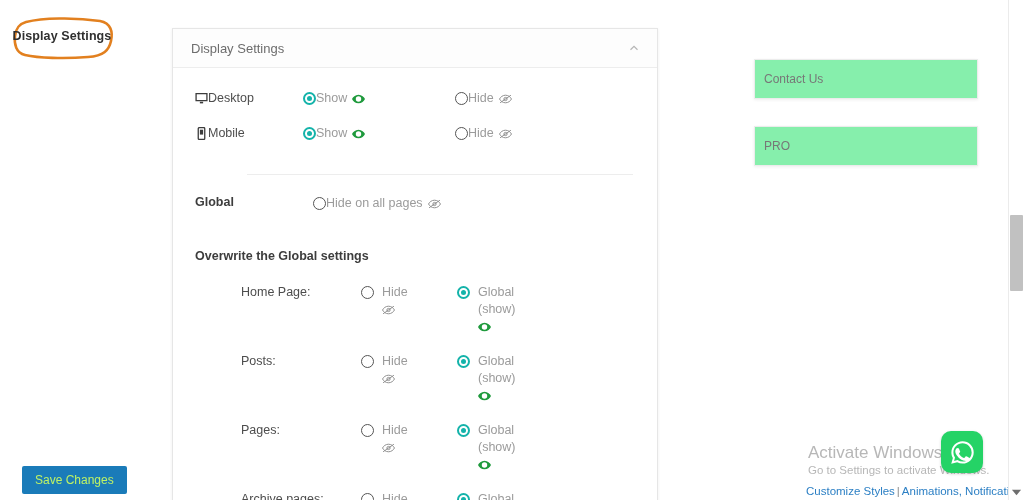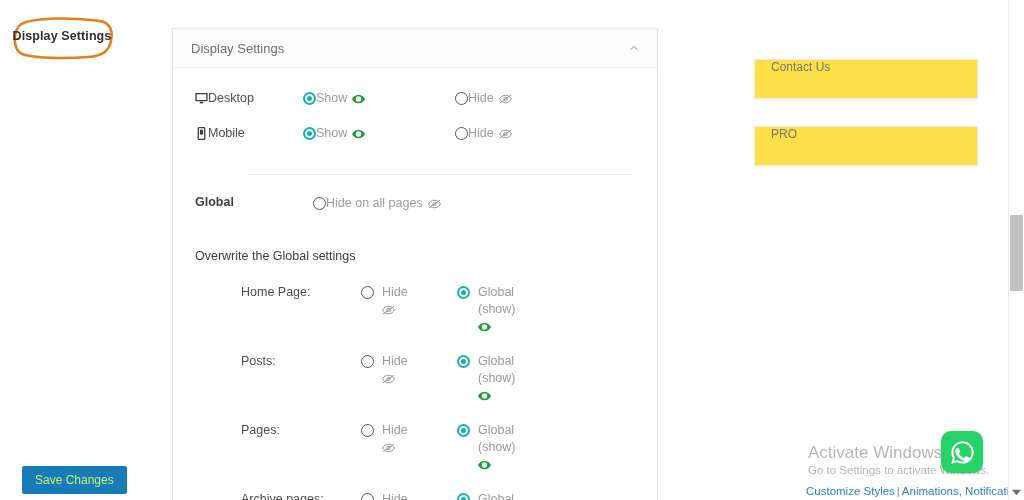--- a/index.html
+++ b/index.html
@@ -163,21 +163,21 @@
   }
   .global-label {
     width: 118px;
     font-weight: bold;
     color: #3d3d3d;
     font-size: 12.5px;
   }
 
   .section-title {
     margin-top: 26px;
-    font-weight: normal;
+    font-weight: bold;
     color: #3d3d3d;
     font-size: 12.5px;
   }
 
   
   .ow-row {
     display: flex;
     align-items: flex-start;
     margin-top: 21px;
   }
@@ -216,27 +216,27 @@
     cursor: pointer;
     font-family: "Liberation Sans", sans-serif;
   }
 
   
   .side-card {
     position: absolute;
     left: 754px;
     width: 224px;
     height: 40px;
-    background: #fde047;
+    background: #86efac;
     border: 1px solid #ececec;
     box-shadow: 0 1px 3px rgba(0,0,0,0.07);
     box-sizing: border-box;
     display: flex;
-    align-items: flex-start;
-    padding-left: 16px;
+    align-items: center;
+    padding-left: 9px;
     font-size: 12px;
     color: #777777;
   }
   .side-card.contact { top: 59px; }
   .side-card.pro { top: 126px; }
 
   
   .watermark {
     position: absolute;
     left: 808px;

